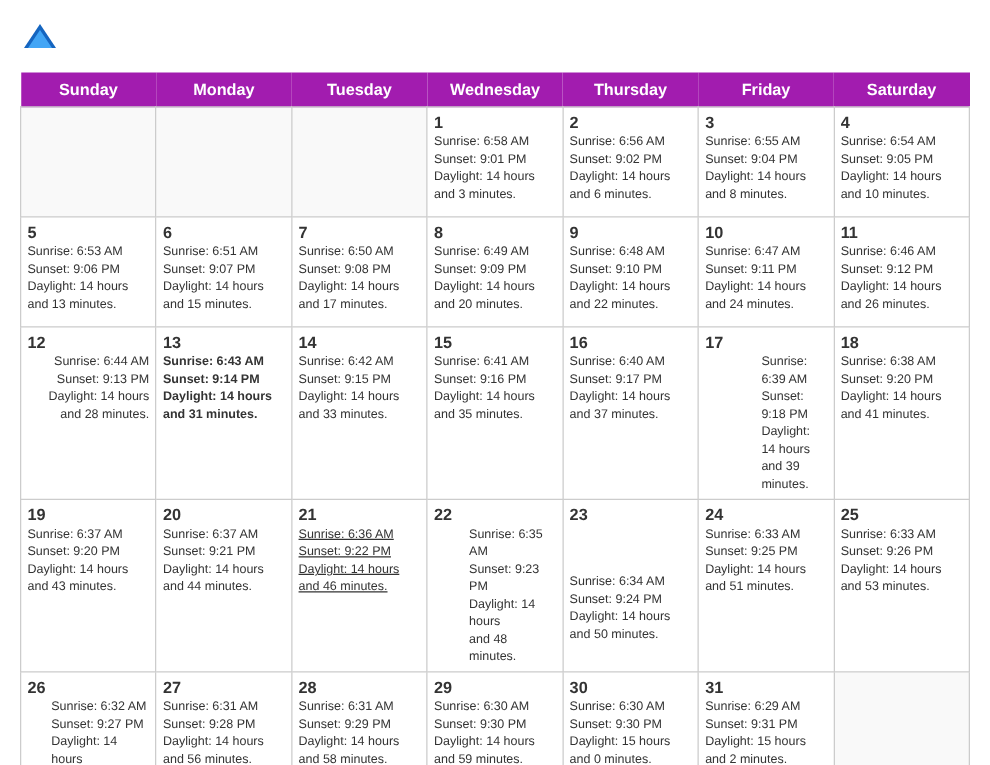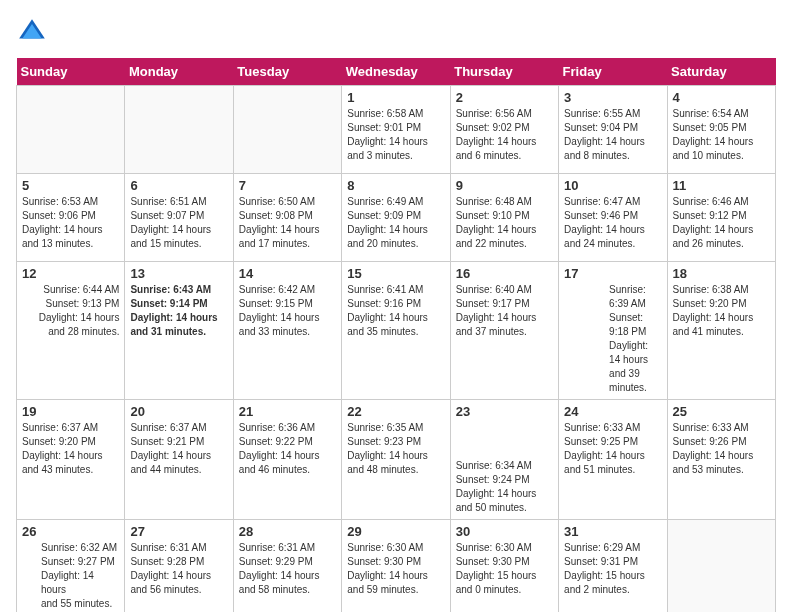--- a/index.html
+++ b/index.html
@@ -39,26 +39,26 @@
     .location {
       font-size: 15px;
       color: #555;
     }
     table {
       width: 100%;
       border-collapse: collapse;
       table-layout: fixed;
     }
     th {
-      background-color: #be185d;
+      background-color: #a21caf;
       color: #fff;
       font-size: 13px;
       font-weight: bold;
       padding: 6px 4px;
-      text-align: left;
+      text-align: center;
       margin-left: 19px;
     }
     td {
       border: 1px solid #ccc;
       vertical-align: top;
       padding: 4px 5px;
       height: 88px;
       font-size: 11px;
       color: #333;
       background: #fff;
@@ -177,21 +177,21 @@
         <td>
           <div class="day-num">9</div>
           <div class="day-info" style="white-space: pre-line;">Sunrise: 6:48 AM
 Sunset: 9:10 PM
 Daylight: 14 hours
 and 22 minutes.</div>
         </td>
         <td>
           <div class="day-num">10</div>
           <div class="day-info" style="white-space: pre-line;">Sunrise: 6:47 AM
-Sunset: 9:46 PM
+Sunset: 9:11 PM
 Daylight: 14 hours
 and 24 minutes.</div>
         </td>
         <td>
           <div class="day-num">11</div>
           <div class="day-info" style="white-space: pre-line;">Sunrise: 6:46 AM
 Sunset: 9:12 PM
 Daylight: 14 hours
 and 26 minutes.</div>
         </td>
@@ -257,28 +257,28 @@
         </td>
         <td>
           <div class="day-num">20</div>
           <div class="day-info" style="white-space: pre-line;">Sunrise: 6:37 AM
 Sunset: 9:21 PM
 Daylight: 14 hours
 and 44 minutes.</div>
         </td>
         <td>
           <div class="day-num">21</div>
-          <div class="day-info" style="white-space: pre-line;">Sunrise: 6:36 AM
+          <div class="day-info" style="white-space: pre-line; text-decoration: underline;">Sunrise: 6:36 AM
 Sunset: 9:22 PM
 Daylight: 14 hours
 and 46 minutes.</div>
         </td>
         <td>
           <div class="day-num">22</div>
-          <div class="day-info" style="white-space: pre-line;">Sunrise: 6:35 AM
+          <div class="day-info" style="white-space: pre-line; margin-left: 28px;">Sunrise: 6:35 AM
 Sunset: 9:23 PM
 Daylight: 14 hours
 and 48 minutes.</div>
         </td>
         <td>
           <div class="day-num">23</div>
           <div class="day-info" style="white-space: pre-line; margin-top: 40px;">Sunrise: 6:34 AM
 Sunset: 9:24 PM
 Daylight: 14 hours
 and 50 minutes.</div>

